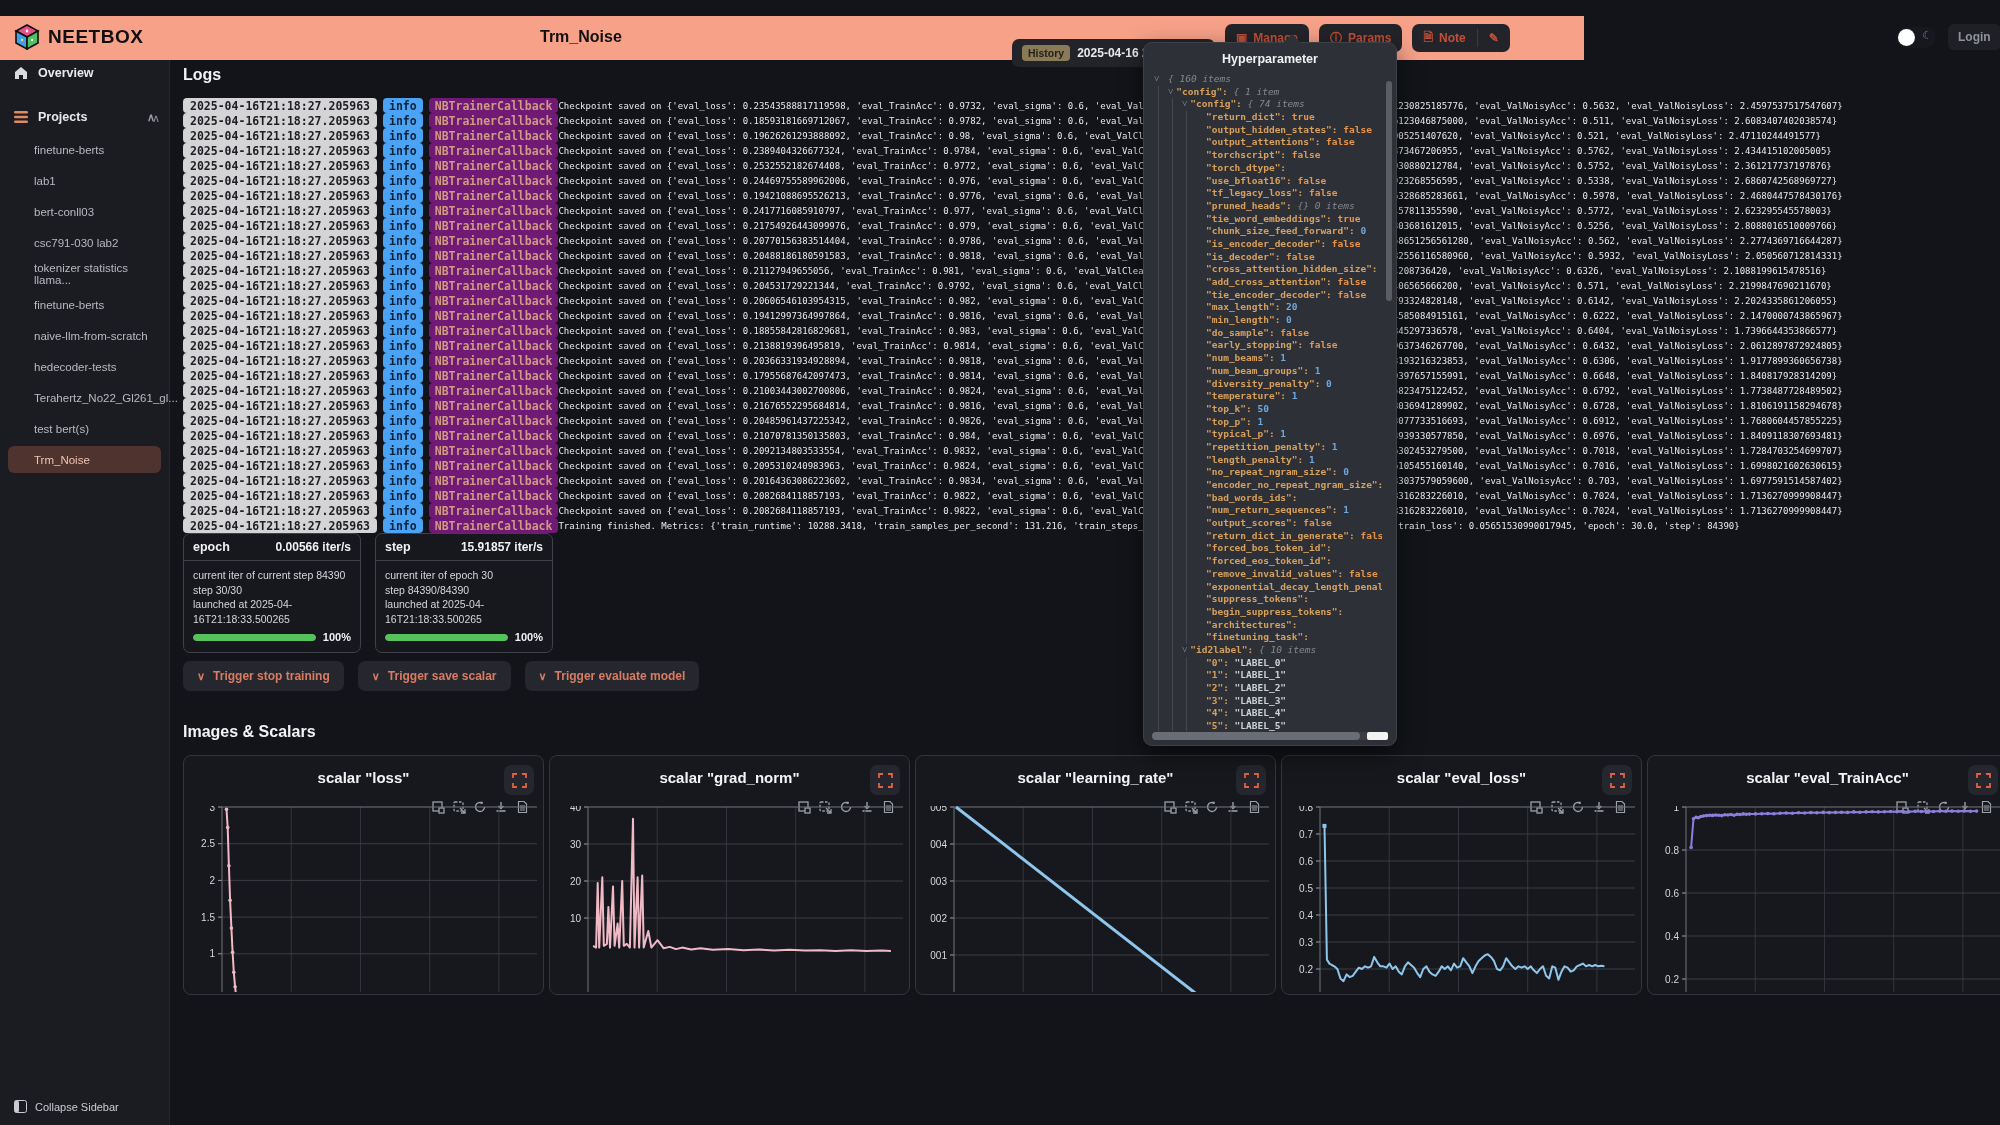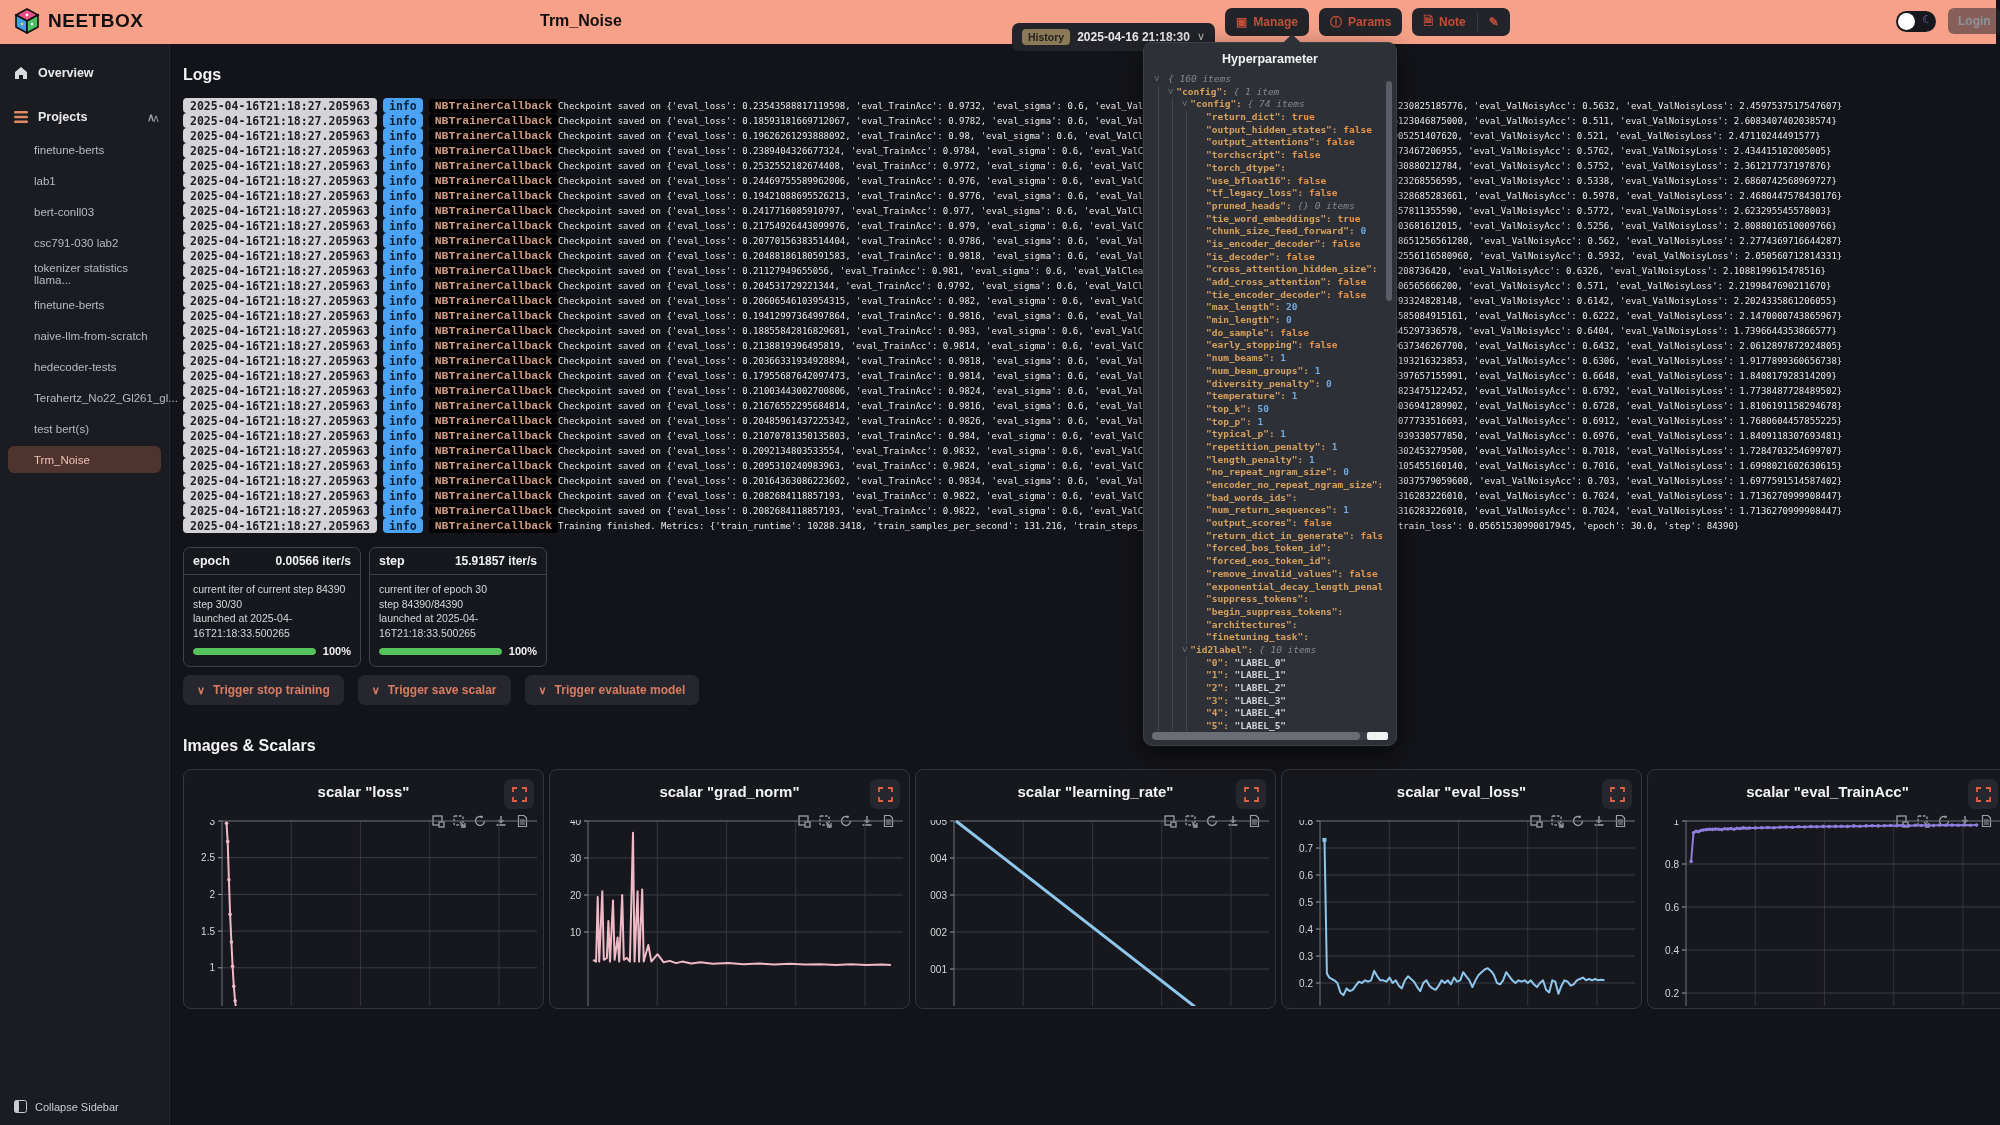--- a/index.html
+++ b/index.html
@@ -1,20 +1,20 @@
 <!DOCTYPE html>
 <html><head>
 <meta charset="utf-8">
 <style>
   * { margin:0; padding:0; box-sizing:border-box; }
   html,body { width:2000px; height:1125px; overflow:hidden; background:#131419;
               font-family:"Liberation Sans", sans-serif; }
 
   
-  .header { position:absolute; left:0; top:0; width:1996px; height:44px;
+  .header { position:absolute; left:0; top:16px; width:1584px; height:44px;
             background:#f7a189; z-index:30; }
   .brand { position:absolute; left:14px; top:8px; display:flex; align-items:center; gap:8px; }
   .brand-name { font-size:19px; font-weight:bold; color:#101010; letter-spacing:0.5px; }
   .page-title { position:absolute; left:540px; top:12px; font-size:16px; font-weight:bold; color:#101010; }
   .hdr-right { position:absolute; left:1012px; top:8px; height:28px; display:flex; align-items:center; gap:10px; }
   .chip { display:flex; align-items:center; gap:7px; background:#232429; border-radius:7px;
           height:28px; padding:0 10px; cursor:pointer;margin-top:29px; }
   .chip-badge { background:#8a7a58; color:#26211a; border-radius:4px; font-size:10.5px; font-weight:bold;
                 padding:2px 6px; }
   .chip-date { color:#e9e9ec; font-size:12px; font-weight:bold; }
@@ -55,24 +55,24 @@
   .gutter-chevron { position:absolute; left:152px; top:112px; color:#8d9097; font-size:11px; z-index:6; cursor:pointer; }
 
   
   .log-list { margin-top:10px; }
   .log-row { height:15px; white-space:nowrap; display:flex; align-items:center;
              font-family:"DejaVu Sans Mono", monospace; }
   .b-ts { background:#d4d4d6; color:#1d1d22; border-radius:4px; font-size:11.5px; font-weight:bold;
           padding:0.5px 7px; margin-right:6px; flex:none; }
   .b-lvl { background:#4ba3f5; color:#0b2239; border-radius:4px; font-size:11.5px; font-weight:bold;
            padding:0.5px 6px; margin-right:6px; flex:none; }
-  .b-src { background:#000000; color:#cf9b82; border-radius:4px; font-size:11.5px; font-weight:bold;
-           padding:0.5px 6px; flex:none;font-family:Liberation Mono, monospace; }
+  .b-src { background:#701a75; color:#cf9b82; border-radius:4px; font-size:11.5px; font-weight:bold;
+           padding:0.5px 6px; flex:none; }
   .log-msg { color:#e9eaec; font-size:9px; flex:none; }
-  .prog-cards { margin-top:14px; display:flex; gap:8px; }
+  .prog-cards { display:flex; gap:14px; }
   .prog-card { width:178px; border:1px solid #3f424a; border-radius:7px; background:#17181d; }
   .prog-head { display:flex; justify-content:space-between; align-items:center; height:27px;
                padding:0 9px; border-bottom:1px solid #3f424a; }
   .prog-name { color:#f0f1f3; font-size:12.5px; font-weight:bold; }
   .prog-rate { color:#f0f1f3; font-size:12px; font-weight:bold; }
   .prog-body { padding:7px 9px 9px; }
   .prog-line { color:#d4d7db; font-size:10.5px; line-height:14.5px; }
   .prog-barrow { display:flex; align-items:center; gap:7px; margin-top:5px; }
   .prog-track { flex:1; height:7px; border-radius:4px; background:#2a2c32; overflow:hidden; }
   .prog-fill { height:100%; background:#55c25c; border-radius:4px; }

